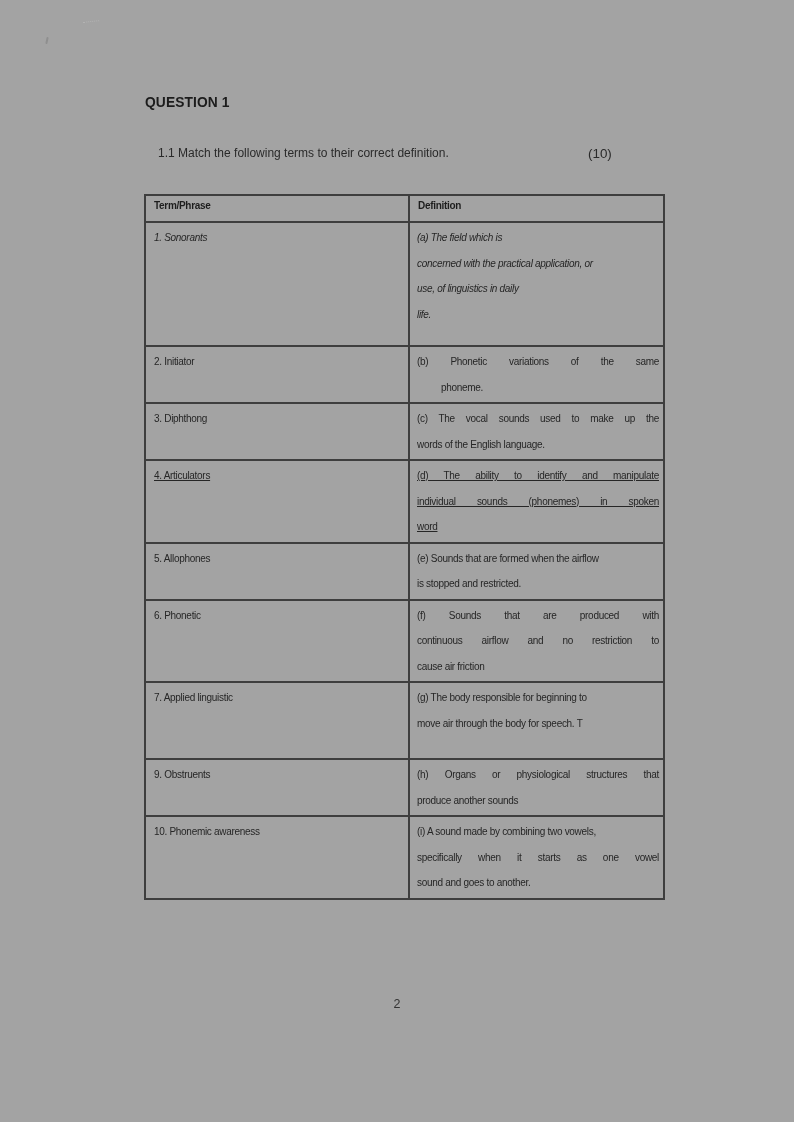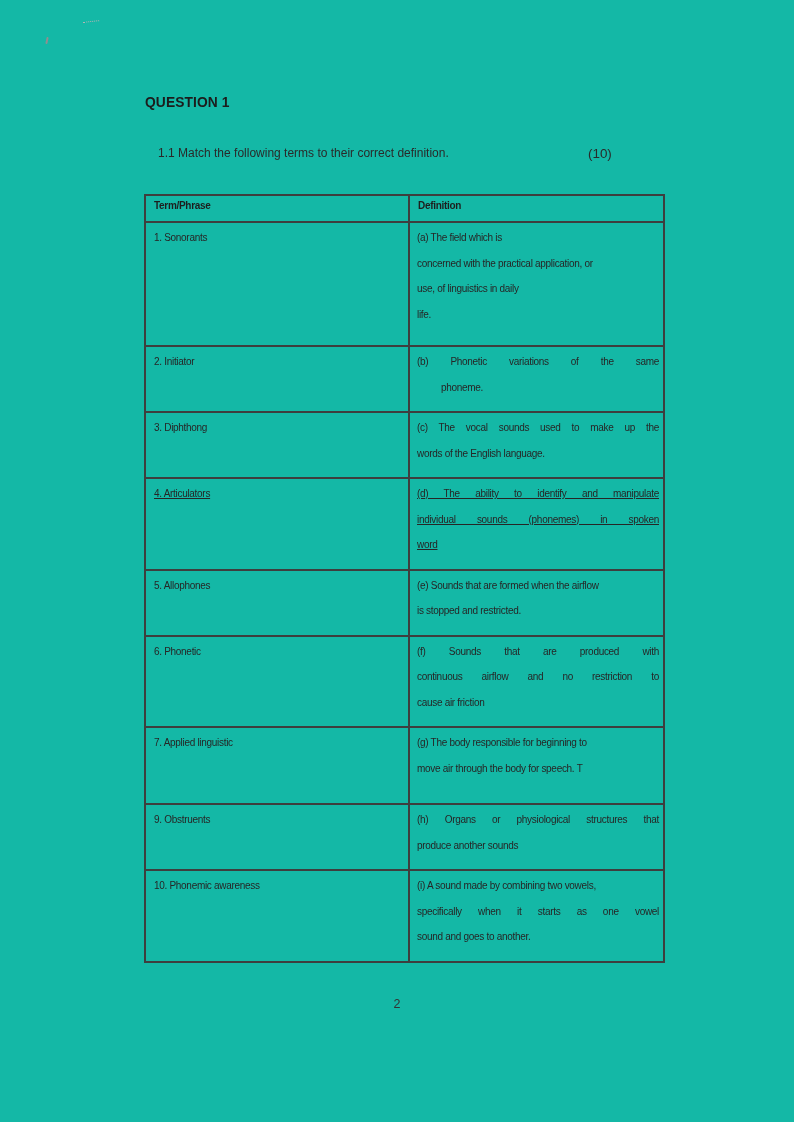--- a/index.html
+++ b/index.html
@@ -1,19 +1,19 @@
 <!DOCTYPE html>
 <html><head>
 <meta charset="utf-8">
 <style>
   html,body{margin:0;padding:0;background:#ffffff;}
   .page{
     position:relative;
     width:794px;height:1122px;
-    background:#14b8a6;
+    background:#a3a3a3;
     font-family:"Liberation Sans", sans-serif;
     color:#222222;
     overflow:hidden;
   }
   
   .artifact-squiggle{
     position:absolute;left:83px;top:17px;width:16px;height:4px;
     border-bottom:1px dotted #b3b3b3;transform:rotate(-6deg);
   }
   .artifact-tick{
@@ -43,31 +43,31 @@
   .match-table th,.match-table td{
     border:2px solid #3e3e3e;
     vertical-align:top;
     box-sizing:border-box;
     padding:2px 8px;
   }
   .match-table th{
     text-align:left;font-weight:bold;color:#1e1e1e;
     height:27px;padding-top:4px;
   }
-  .match-table td.def{padding:2px 4px 11px 7px;border-radius:10px;}
+  .match-table td.def{padding:2px 4px 2px 7px;border-radius:10px;}
   .term-text,.ln{line-height:25.5px;}
   .term-text{white-space:nowrap;overflow:hidden;}
   .ln{white-space:nowrap;overflow:hidden;}
   .ln.j{
     white-space:normal;overflow:visible;
     text-align:justify;text-align-last:justify;
   }
   .ln.ind{padding-left:24px;}
   tr.hdr{height:27px;}
-  tr.r1 td{height:124px;}
+  tr.r1 td{height:124px;font-style:italic;}
   tr.r2 td{height:51px;}
   tr.r3 td{height:52px;}
   tr.r4 td{height:76px;text-decoration:underline;}
   tr.r5 td{height:52px;}
   tr.r6 td{height:76px;}
   tr.r7 td{height:77px;}
   tr.r8 td{height:77px;}
   tr.r9 td{height:51px;}
   tr.r10 td{height:78px;}
   .page-number{

